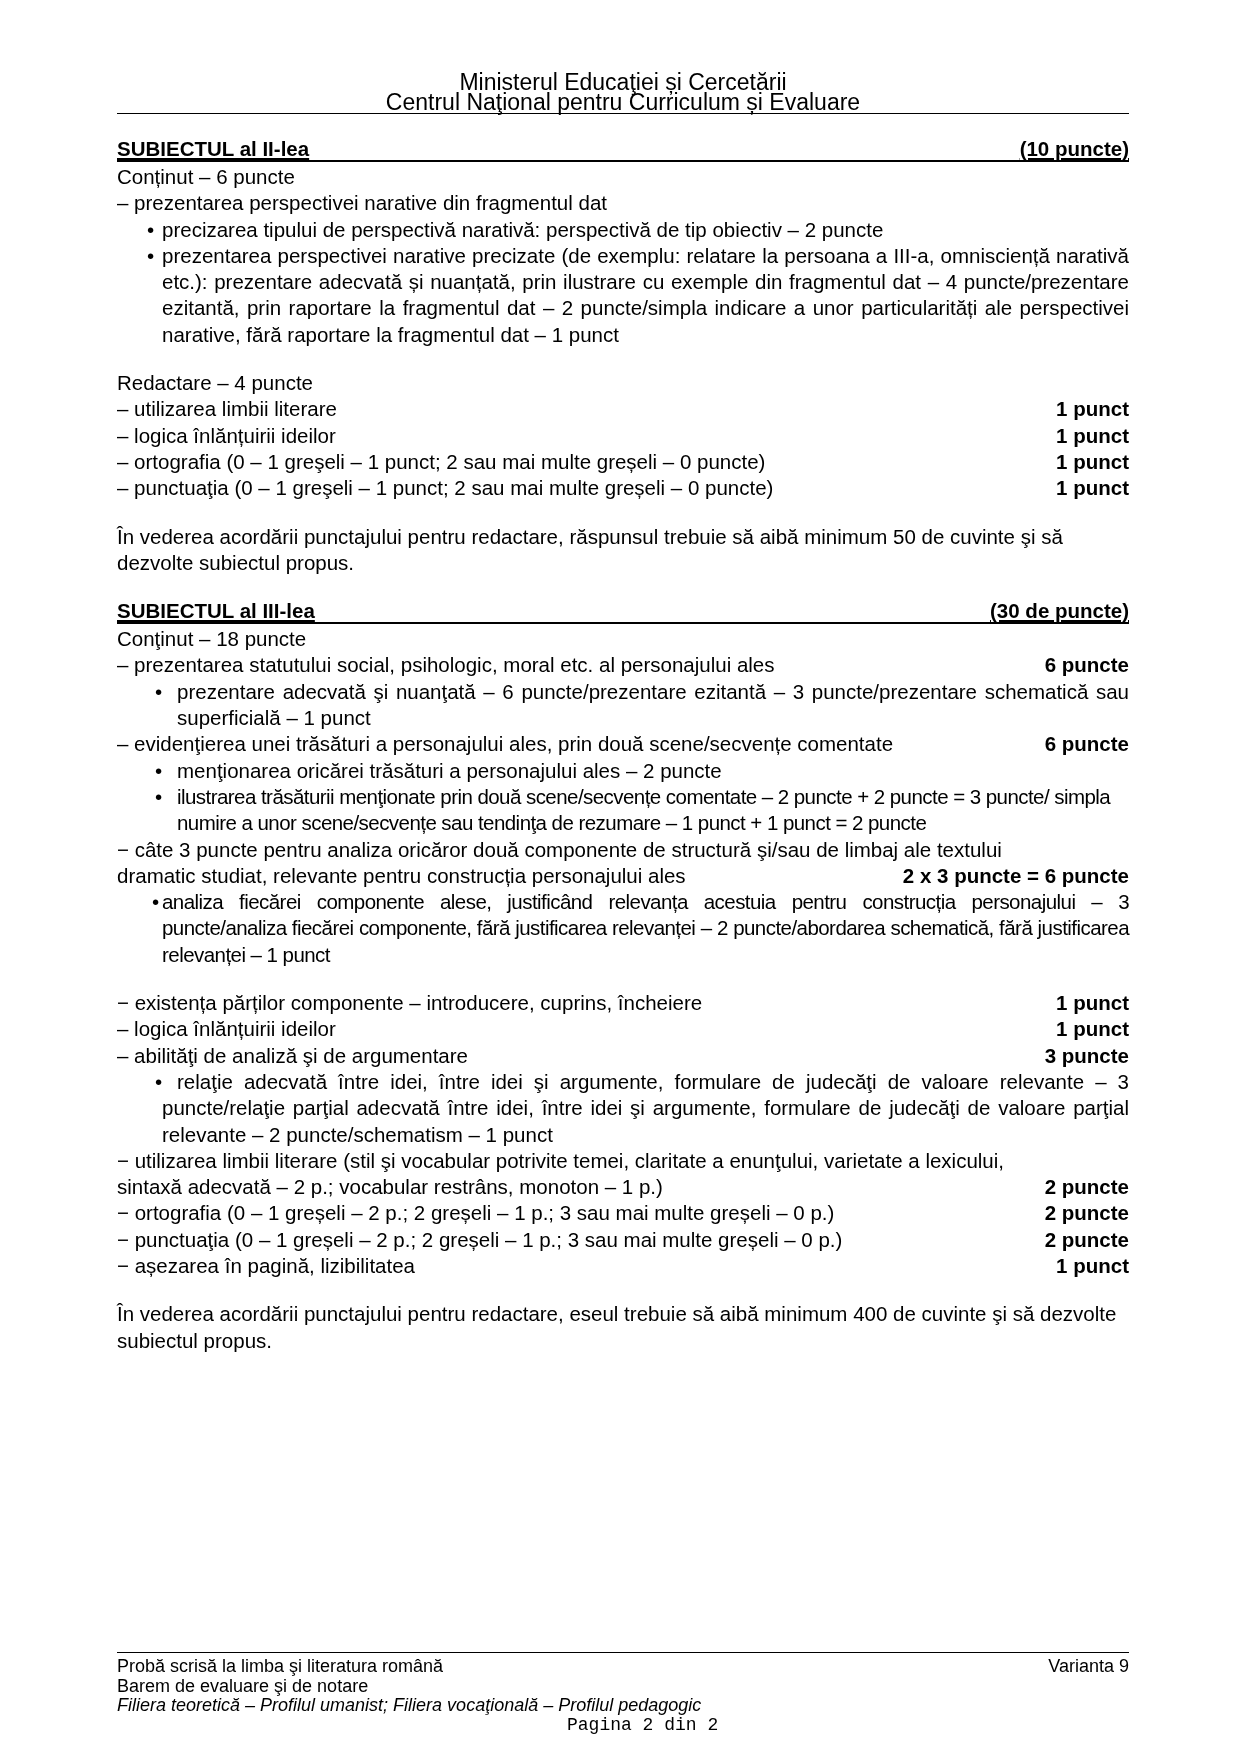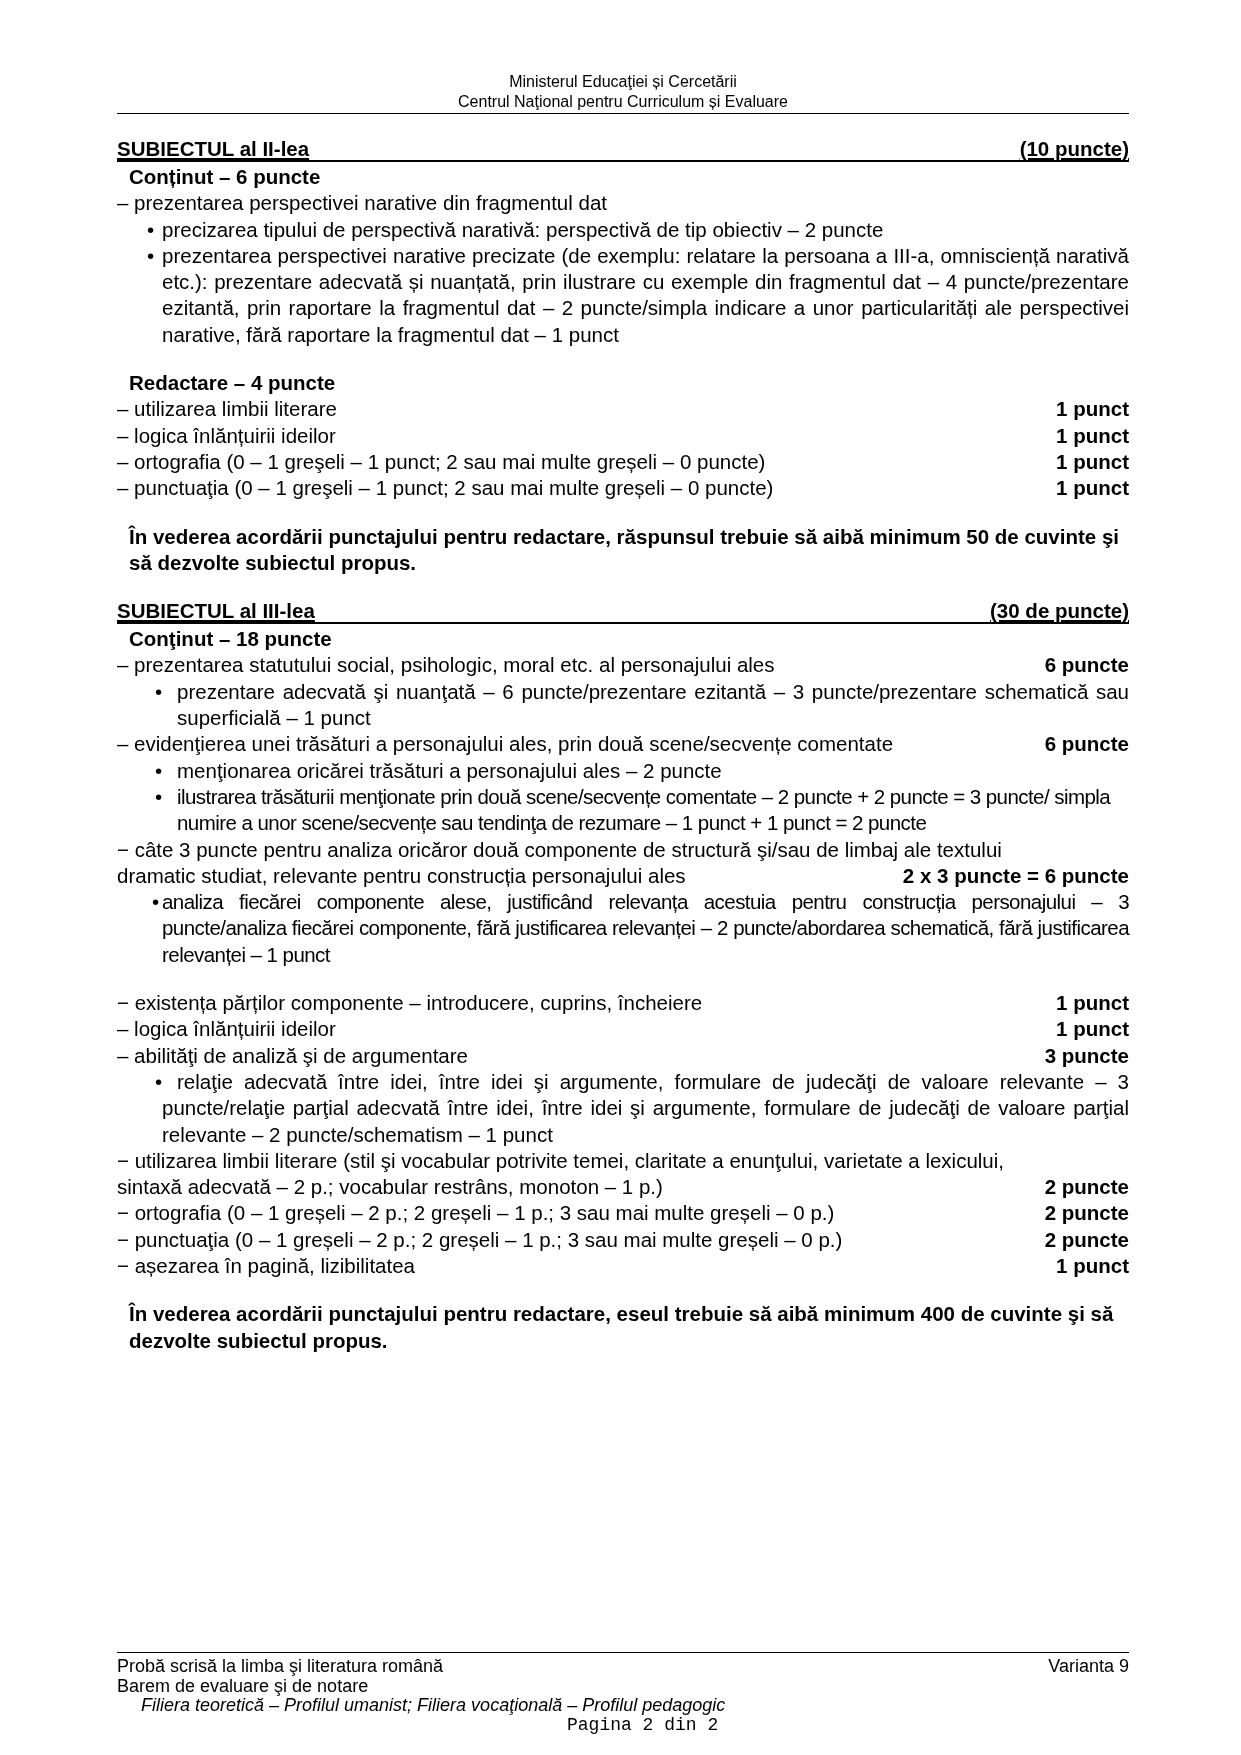--- a/index.html
+++ b/index.html
@@ -1,39 +1,39 @@
 <!DOCTYPE html>
 <html><head>
 <meta charset="utf-8">
 <style>
   html, body { margin: 0; padding: 0; background: #ffffff; }
   body {
     width: 1241px; height: 1755px; position: relative; overflow: hidden;
     font-family: "Liberation Sans", sans-serif; color: #000;
   }
   .page { position: absolute; left: 117px; top: 0; width: 1012px; }
-  .hdr { position: absolute; top: 72px; left: 0; width: 1012px; text-align: center; font-size: 16px; line-height: 20px; }
+  .hdr { position: absolute; top: 72px; left: 0; width: 1012px; text-align: center; font-size: 23px; line-height: 20px; }
   .hdr-rule { position: absolute; top: 113px; left: 0; width: 1012px; border-top: 1.3px solid #000; }
   .content { position: absolute; top: 137px; left: 0; width: 1012px; font-size: 20.5px; line-height: 26.3px; }
   .subj { display: flex; justify-content: space-between; font-weight: bold; border-bottom: 2px solid #000; line-height: 23px; margin-bottom: 2px; align-items: center; }
   .subj span { text-decoration: underline; }
-  .b { font-weight: bold; margin-left: 12px; }
+  .b { font-weight: normal; }
   .row { display: flex; justify-content: space-between; }
   .row .pts { font-weight: bold; white-space: nowrap; padding-left: 20px; }
   .bullet { position: relative; padding-left: 45px; text-align: justify; }
   .bullet .dot { position: absolute; left: 30px; }
   .bullet2 { position: relative; padding-left: 45px; text-align: justify; }
   .bullet2 .dot { position: absolute; left: 38px; }
   .sp { height: 22px; }
   .sp2 { height: 23px; }
   .just { text-align: justify; }
   .cond { letter-spacing: -0.55px; }
   .footer-rule { position: absolute; top: 1652px; left: 0; width: 1012px; border-top: 1.3px solid #000; }
   .footer { position: absolute; top: 1657px; left: 0; width: 1012px; font-size: 18px; line-height: 19.5px; }
-  .footer .it { font-style: italic; margin-left: 24px; }
+  .footer .it { font-style: italic; }
   .footer .pg { padding-left: 450px; font-family: Liberation Mono, monospace; }
 </style>
 </head>
 <body>
 
 <div class="page">
 
   <div class="hdr">
     <div>Ministerul Educaţiei și Cercetării</div>
     <div>Centrul Naţional pentru Curriculum și Evaluare</div>

